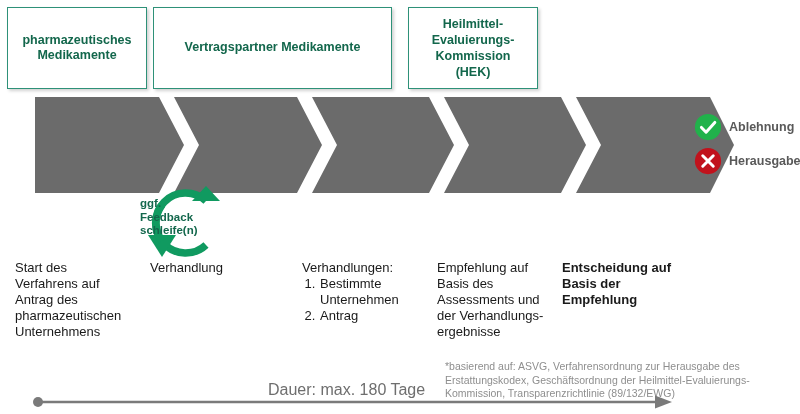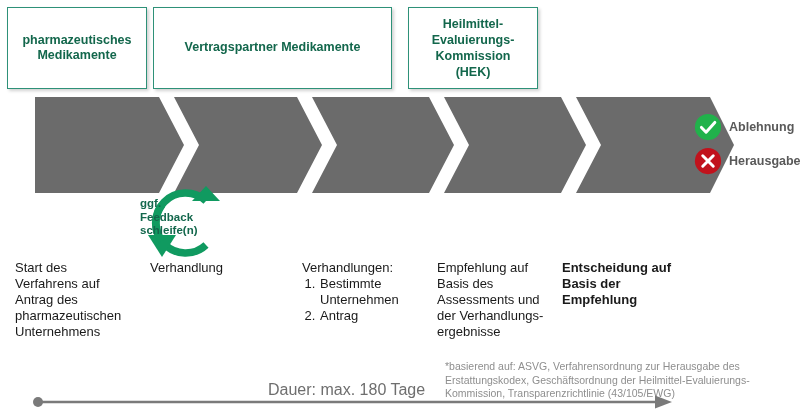--- a/index.html
+++ b/index.html
@@ -249,21 +249,21 @@
 der Verhandlungs-
 ergebnisse</div>
 </div>
 
 <div class="desc-col c4">
   <div class="desc-head" style="white-space: pre-line; font-weight: bold;">Entscheidung auf
 Basis der
 Empfehlung</div>
 </div>
 
-<div id="footnote">*basierend auf: ASVG, Verfahrensordnung zur Herausgabe des Erstattungskodex, Geschäftsordnung der Heilmittel-Evaluierungs-Kommission, Transparenzrichtlinie (43/105/EWG)</div>
+<div id="footnote">*basierend auf: ASVG, Verfahrensordnung zur Herausgabe des Erstattungskodex, Geschäftsordnung der Heilmittel-Evaluierungs-Kommission, Transparenzrichtlinie (89/132/EWG)</div>
 
 <div id="duration-label">Dauer: max. 180 Tage</div>
 <div id="duration-axis">
   <svg width="800" height="24" viewBox="0 0 800 24">
     <circle cx="38" cy="12" r="5" fill="#7A7A7A"></circle>
     <line x1="38" y1="12" x2="655" y2="12" stroke="#7A7A7A" stroke-width="2.4"></line>
     <polygon points="655,5.5 672,12 655,18.5" fill="#7A7A7A"></polygon>
   </svg>
 </div>
 

